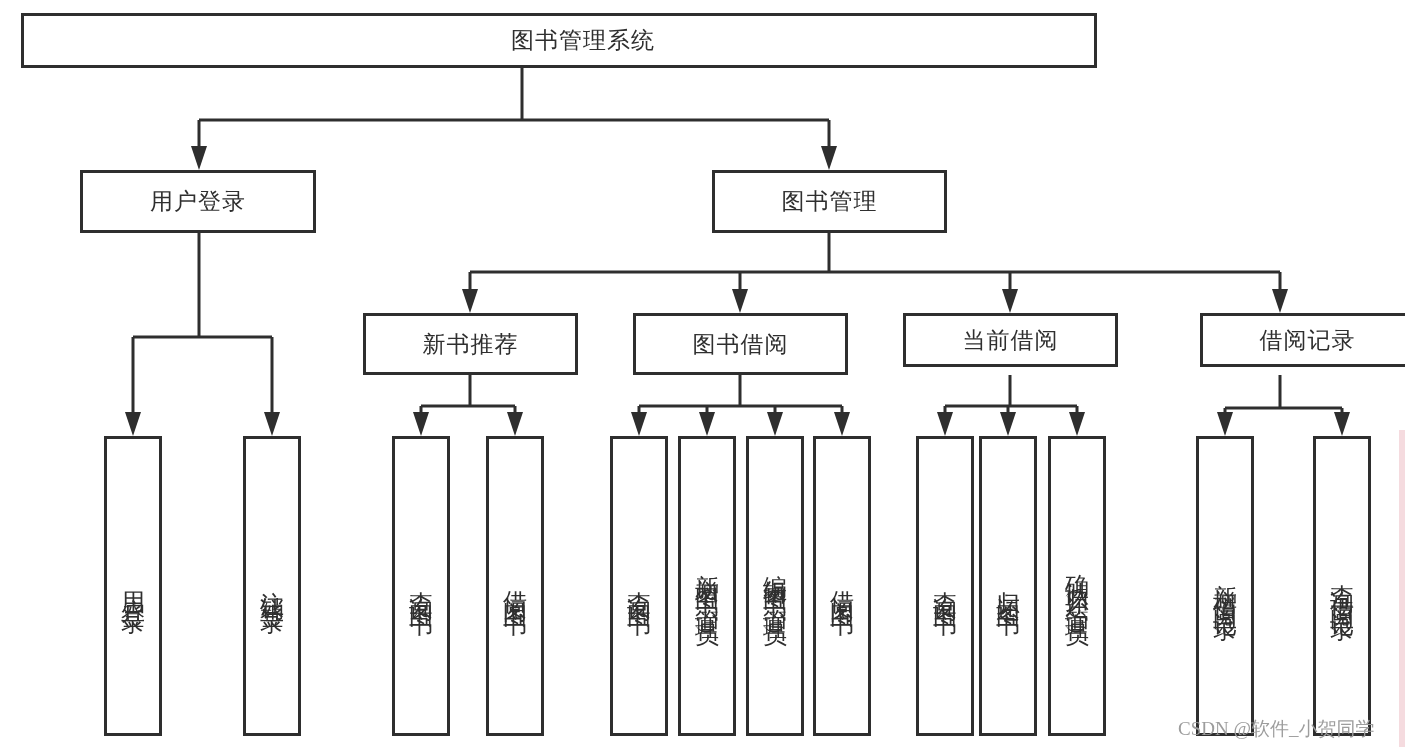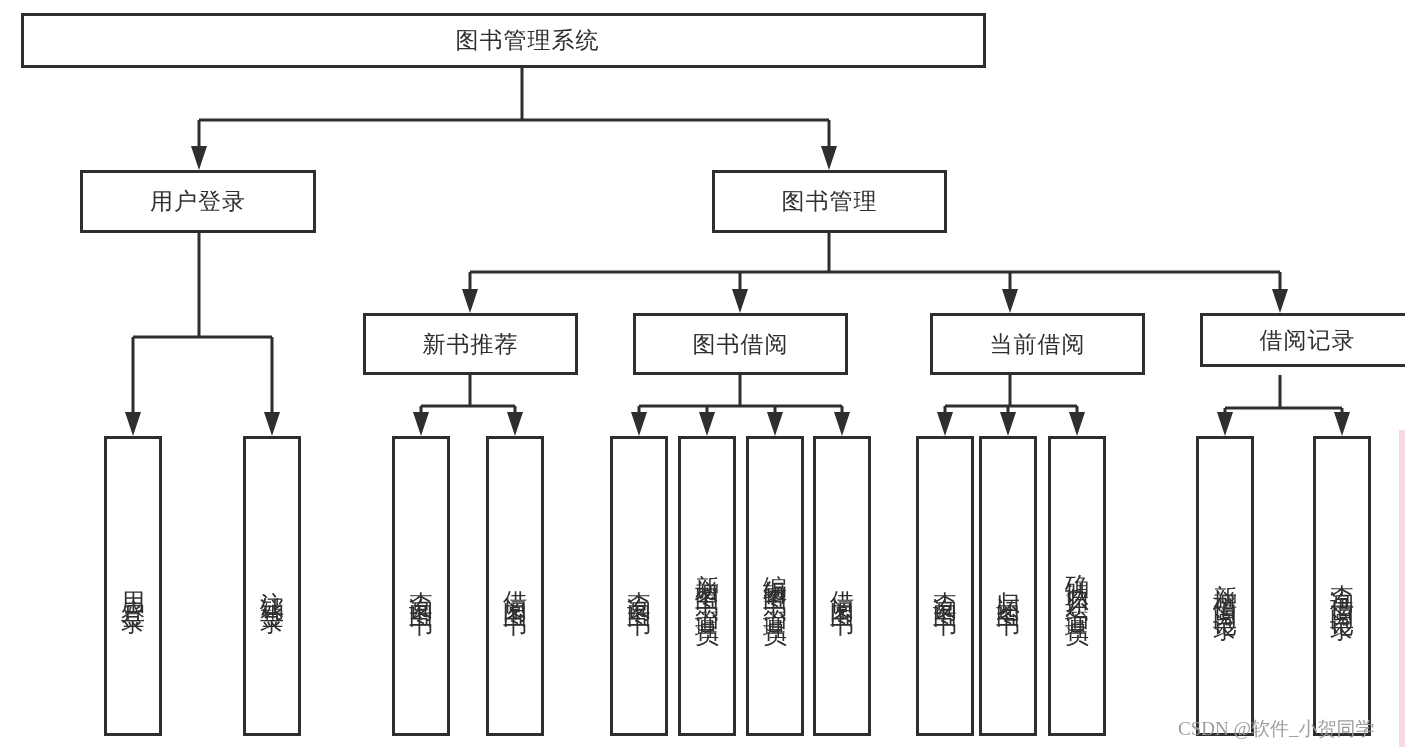--- a/index.html
+++ b/index.html
@@ -84,38 +84,38 @@
       <polygon points="767,412 783,412 775,436"></polygon>
       <polygon points="834,412 850,412 842,436"></polygon>
       <polygon points="937,412 953,412 945,436"></polygon>
       <polygon points="1000,412 1016,412 1008,436"></polygon>
       <polygon points="1069,412 1085,412 1077,436"></polygon>
       <polygon points="1217,412 1233,412 1225,436"></polygon>
       <polygon points="1334,412 1350,412 1342,436"></polygon>
     </g>
   </svg>
 
-  <div class="node h-node" style="left:21px;top:13px;width:965px;height:55px;padding-left:48px;">
+  <div class="node h-node" style="left:21px;top:13px;width:1076px;height:55px;padding-left:48px;">
     <span>图书管理系统</span>
   </div>
 
   <div class="node h-node" style="left:80px;top:170px;width:236px;height:63px;">
     <span>用户登录</span>
   </div>
   <div class="node h-node" style="left:363px;top:313px;width:215px;height:62px;">
     <span>新书推荐</span>
   </div>
 
   <div class="node h-node" style="left:712px;top:170px;width:235px;height:63px;">
     <span>图书管理</span>
   </div>
   <div class="node h-node" style="left:633px;top:313px;width:215px;height:62px;text-align:center;">
     <span>图书借阅</span>
   </div>
-  <div class="node h-node" style="left:903px;top:313px;width:215px;height:62px;margin-left:27px;">
+  <div class="node h-node" style="left:903px;top:313px;width:215px;height:54px;">
     <span>当前借阅</span>
   </div>
   <div class="node h-node" style="left:1173px;top:313px;width:215px;height:54px;margin-left:27px;">
     <span>借阅记录</span>
   </div>
 
   <div class="node leaf" style="left:104px;">
     <span>用户登录</span>
   </div>
   <div class="node leaf" style="left:243px;">

